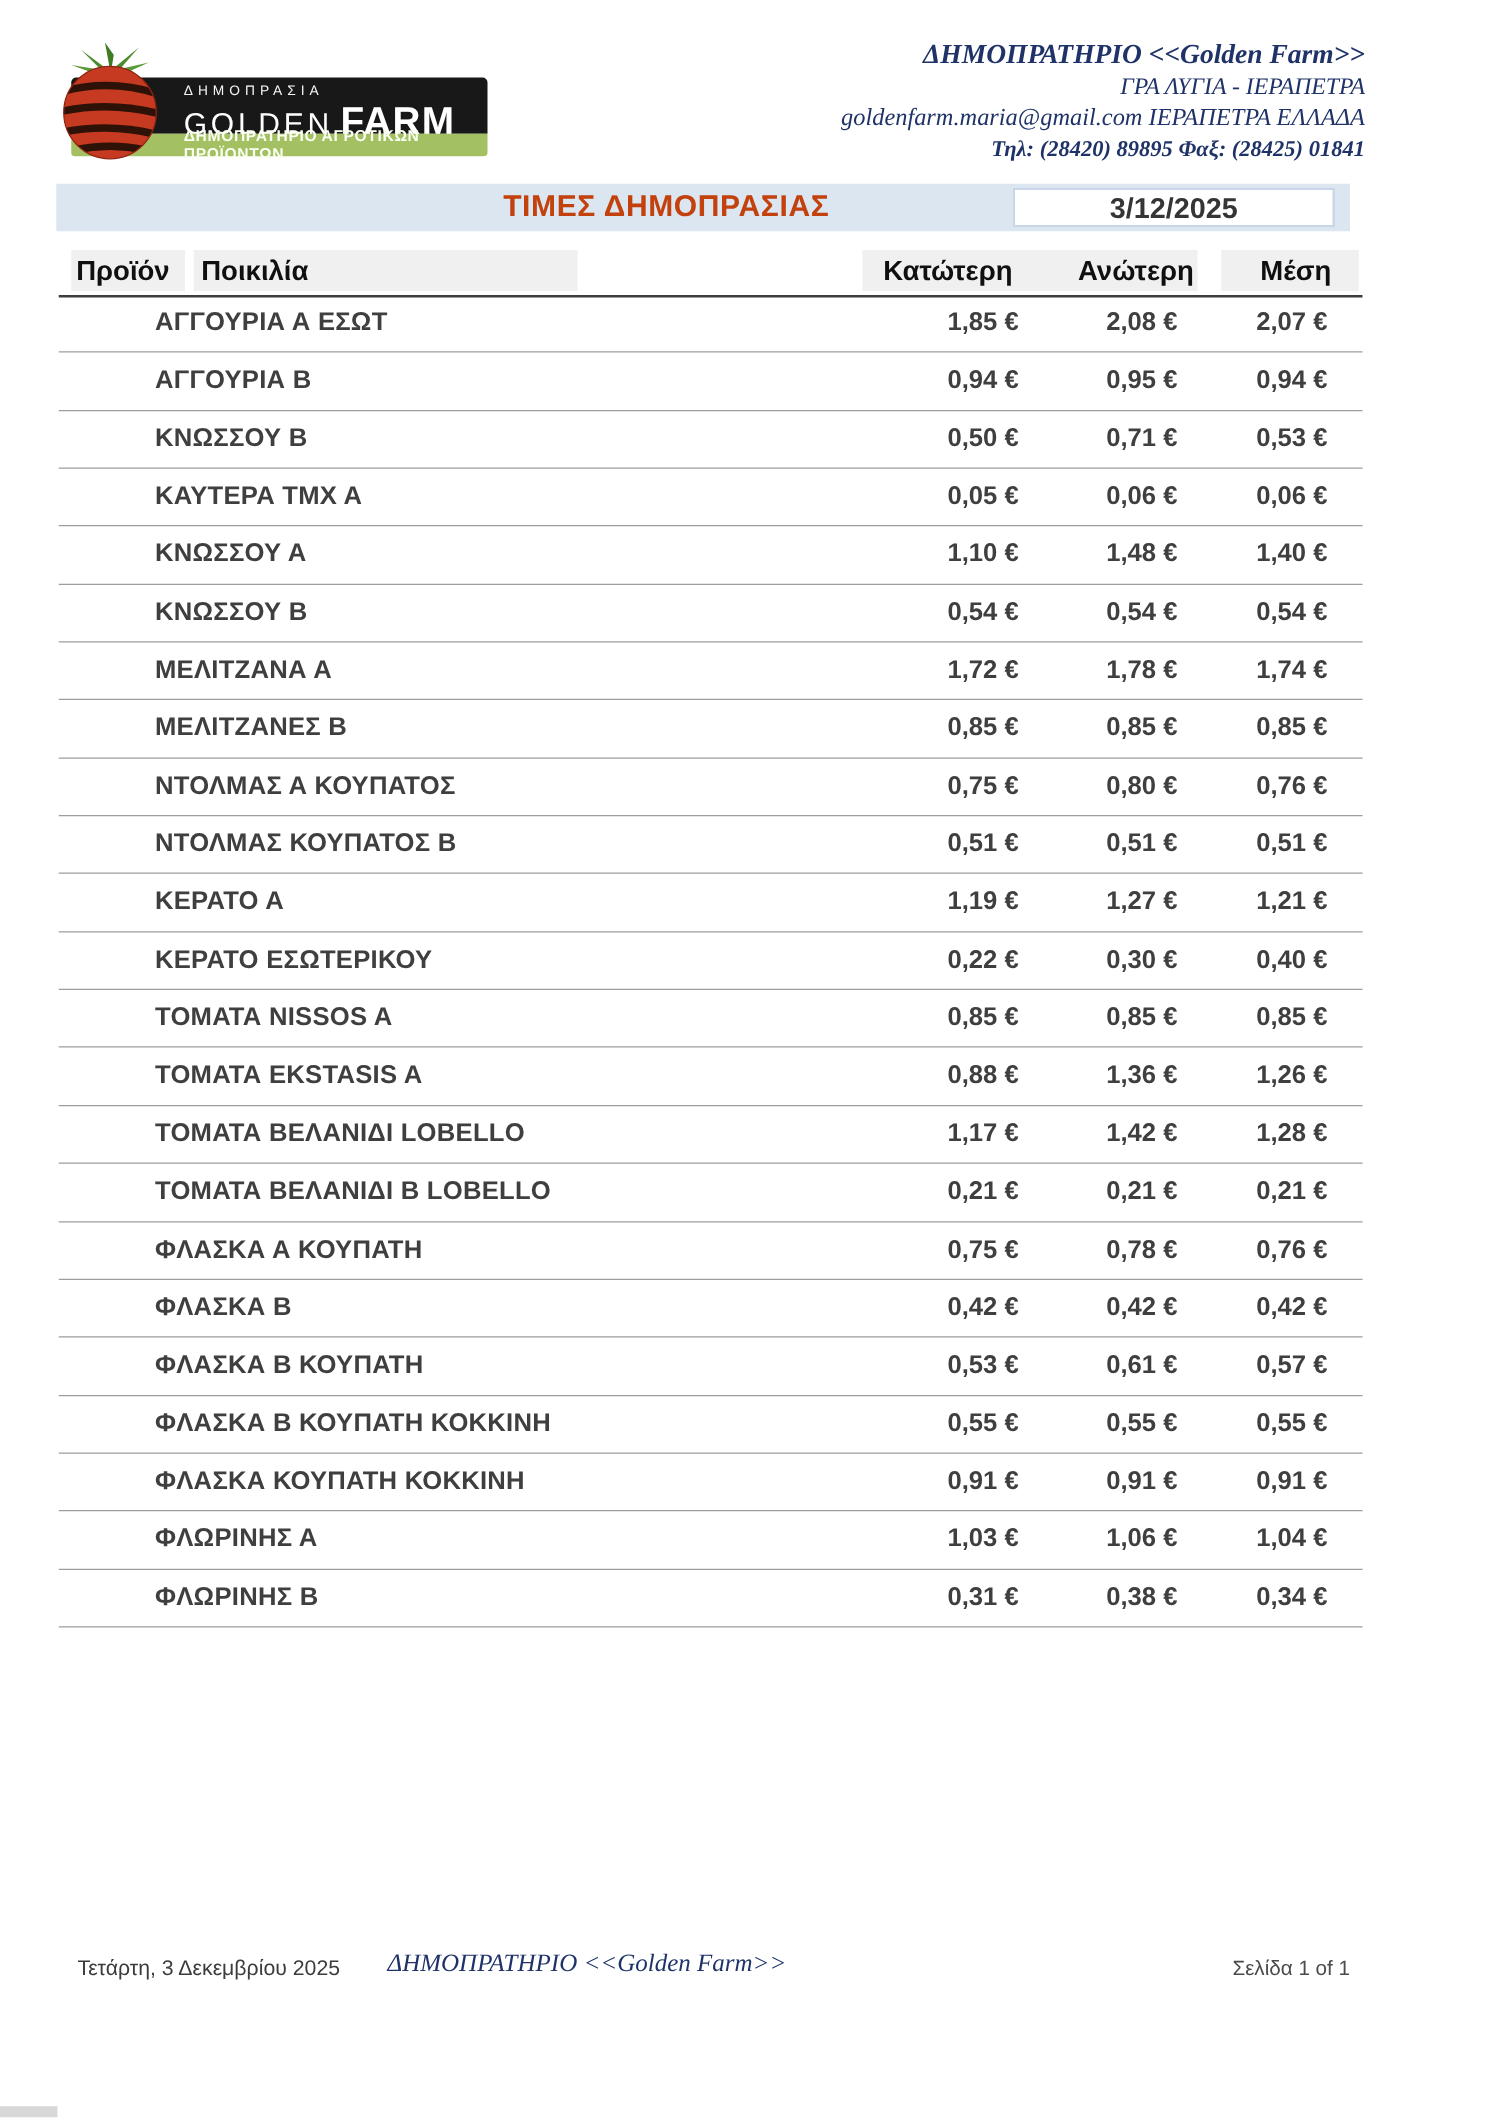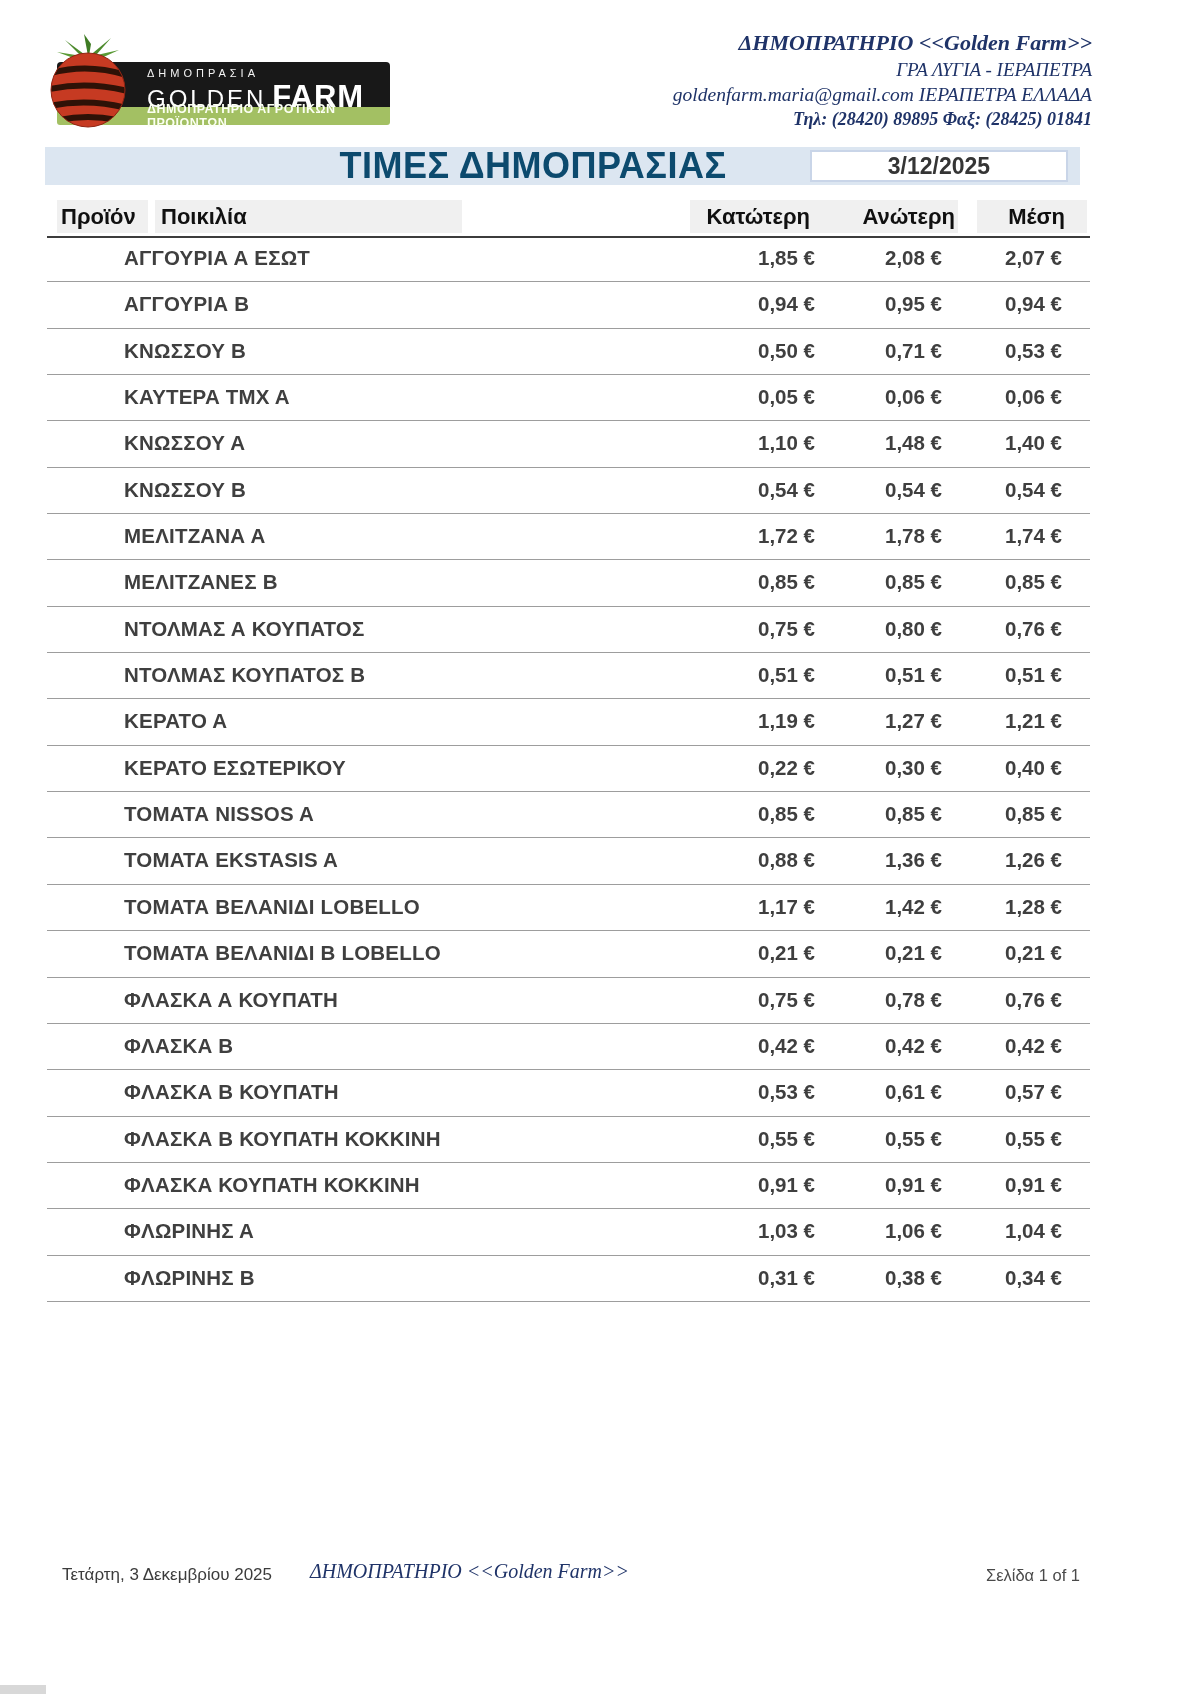--- a/index.html
+++ b/index.html
@@ -34,21 +34,21 @@
   }
   .lh1{font-size:22px;font-weight:700;}
   .lh2{font-size:19px;}
   .lh3{font-size:19.5px;}
   .lh4{font-size:18px;font-weight:bold;}
 
   
   .title-bar{position:absolute;left:45px;top:147px;width:1035px;height:38px;background:#dce6f1;}
   .doc-title{
     position:absolute;left:108px;top:0;width:760px;height:38px;line-height:38px;
-    text-align:center;font-size:36px;font-weight:700;color:#0c4a6e;letter-spacing:0.5px;
+    text-align:center;font-size:24px;font-weight:700;color:#c2410c;letter-spacing:0.5px;
   }
   .date-box{
     position:absolute;left:765px;top:3px;width:258px;height:32px;background:#ffffff;
     border:2px solid #c9d5e8;box-sizing:border-box;display:flex;align-items:center;justify-content:center;
     font-size:23px;font-weight:700;color:#353535;
   }
 
   
   .thead{
     position:absolute;left:47px;top:200px;width:1043px;height:36px;

